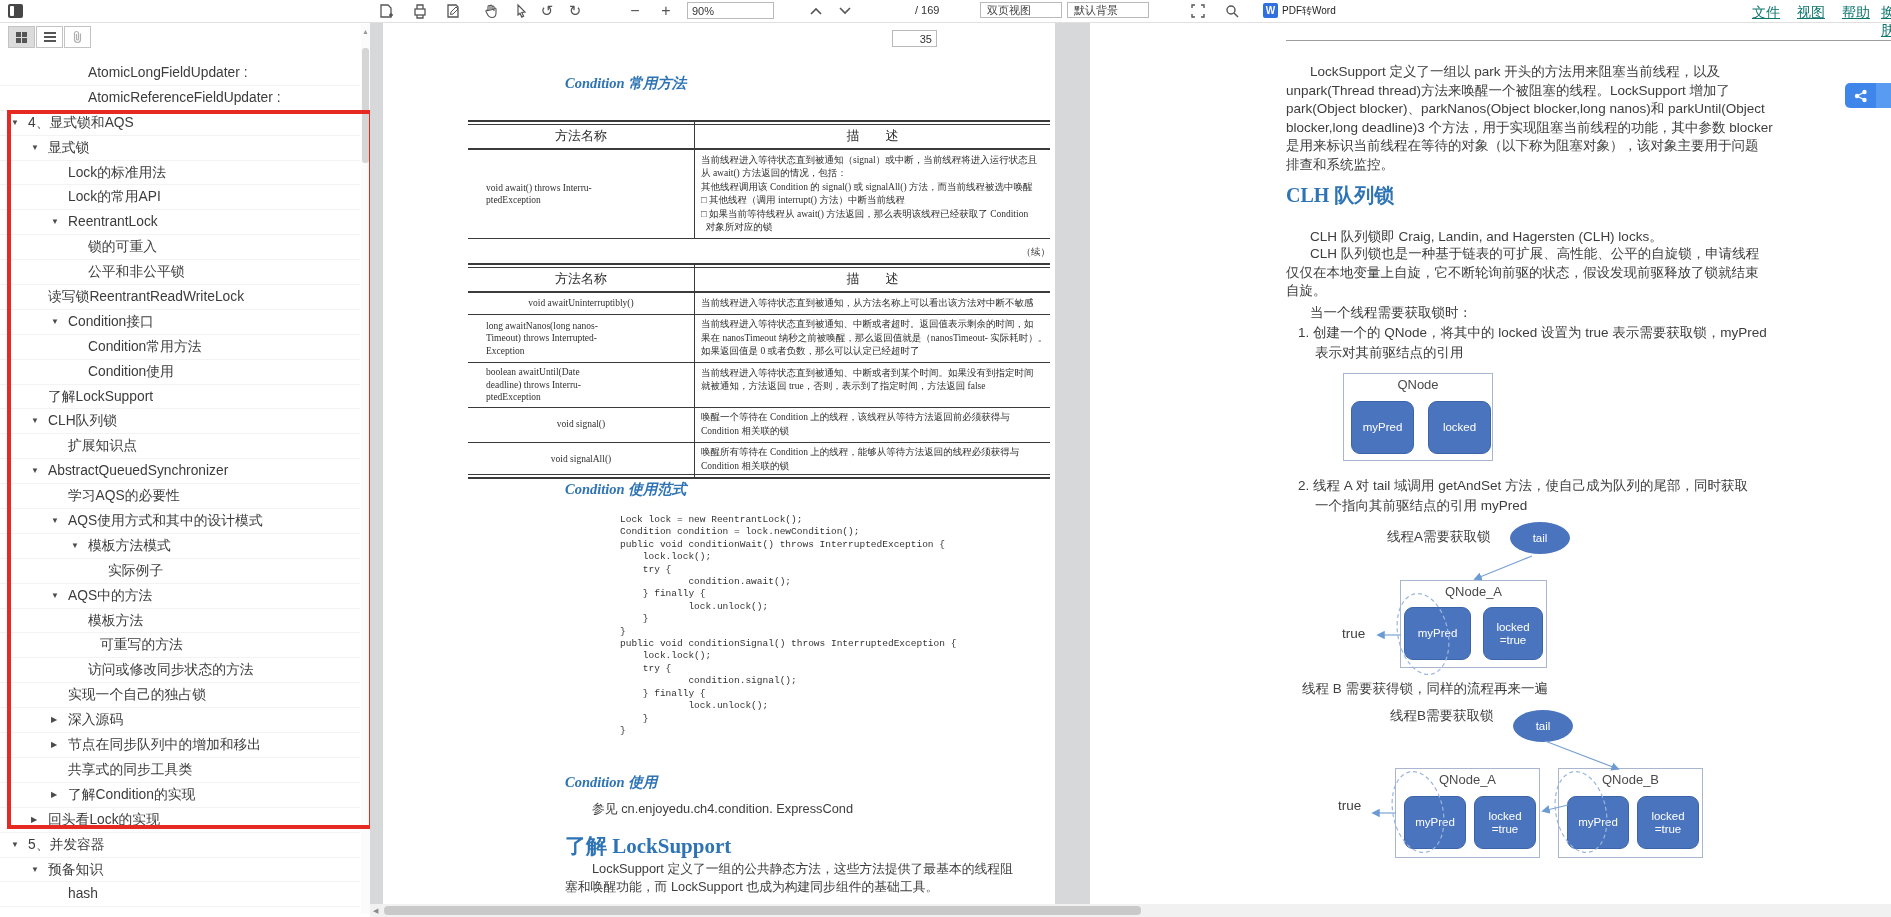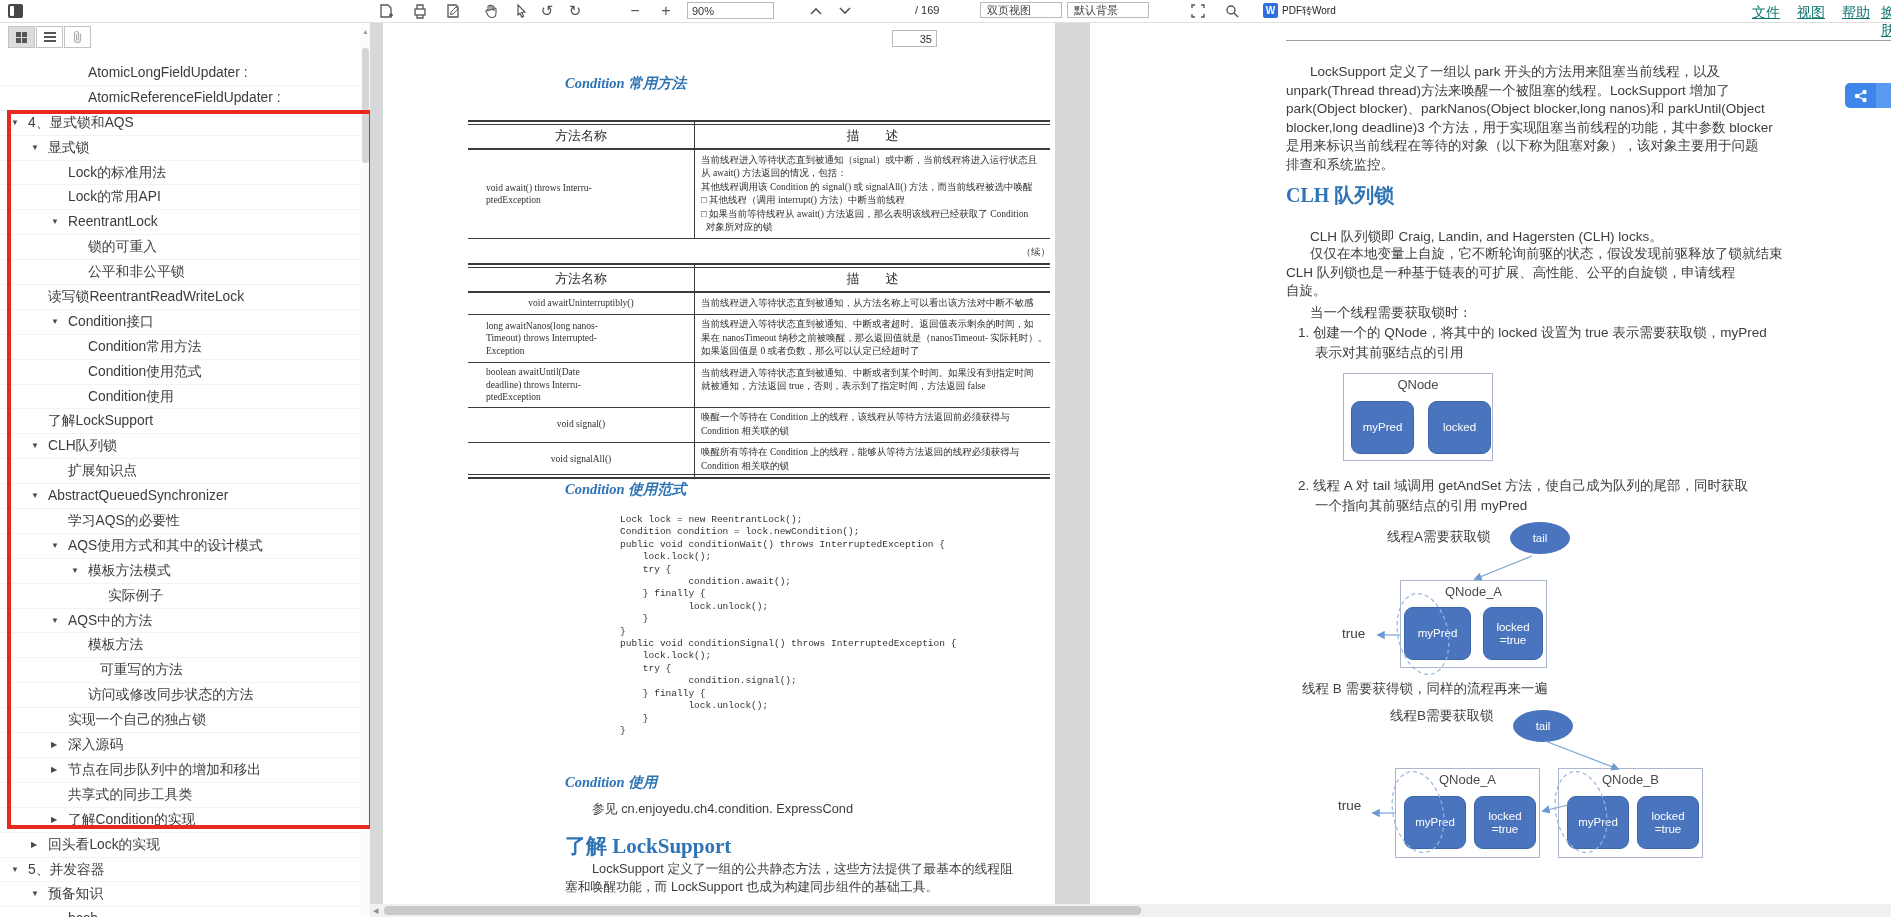--- a/index.html
+++ b/index.html
@@ -222,21 +222,20 @@
         <div class="tocrow" style="padding-left: 28px;"><span class="arr" style="left: 11px;">▼</span><span>4、显式锁和AQS</span></div>
         <div class="tocrow" style="padding-left: 48px;"><span class="arr" style="left: 31px;">▼</span><span>显式锁</span></div>
         <div class="tocrow" style="padding-left: 68px;"><span>Lock的标准用法</span></div>
         <div class="tocrow" style="padding-left: 68px;"><span>Lock的常用API</span></div>
         <div class="tocrow" style="padding-left: 68px;"><span class="arr" style="left: 51px;">▼</span><span>ReentrantLock</span></div>
         <div class="tocrow" style="padding-left: 88px;"><span>锁的可重入</span></div>
         <div class="tocrow" style="padding-left: 88px;"><span>公平和非公平锁</span></div>
         <div class="tocrow" style="padding-left: 48px;"><span>读写锁ReentrantReadWriteLock</span></div>
         <div class="tocrow" style="padding-left: 68px;"><span class="arr" style="left: 51px;">▼</span><span>Condition接口</span></div>
         <div class="tocrow" style="padding-left: 88px;"><span>Condition常用方法</span></div>
-        <div class="tocrow" style="padding-left: 88px;"><span>Condition使用范式</span></div>
         <div class="tocrow" style="padding-left: 88px;"><span>Condition使用</span></div>
         <div class="tocrow" style="padding-left: 48px;"><span>了解LockSupport</span></div>
         <div class="tocrow" style="padding-left: 48px;"><span class="arr" style="left: 31px;">▼</span><span>CLH队列锁</span></div>
         <div class="tocrow" style="padding-left: 68px;"><span>扩展知识点</span></div>
         <div class="tocrow" style="padding-left: 48px;"><span class="arr" style="left: 31px;">▼</span><span>AbstractQueuedSynchronizer</span></div>
         <div class="tocrow" style="padding-left: 68px;"><span>学习AQS的必要性</span></div>
         <div class="tocrow" style="padding-left: 68px;"><span class="arr" style="left: 51px;">▼</span><span>AQS使用方式和其中的设计模式</span></div>
         <div class="tocrow" style="padding-left: 88px;"><span class="arr" style="left: 71px;">▼</span><span>模板方法模式</span></div>
         <div class="tocrow" style="padding-left: 108px;"><span>实际例子</span></div>
         <div class="tocrow" style="padding-left: 68px;"><span class="arr" style="left: 51px;">▼</span><span>AQS中的方法</span></div>
@@ -381,22 +380,22 @@
           <div class="ln">park(Object blocker)、parkNanos(Object blocker,long nanos)和 parkUntil(Object</div>
           <div class="ln">blocker,long deadline)3 个方法，用于实现阻塞当前线程的功能，其中参数 blocker</div>
           <div class="ln">是用来标识当前线程在等待的对象（以下称为阻塞对象），该对象主要用于问题</div>
           <div class="ln">排查和系统监控。</div>
         </div>
       <div class="h-clh">CLH 队列锁</div>
       <div class="rp-par ind" style="top:206px;">
           <div class="ln">CLH 队列锁即 Craig, Landin, and Hagersten (CLH) locks。</div>
         </div>
       <div class="rp-par ind" style="top:223px;">
+          <div class="ln">CLH 队列锁也是一种基于链表的可扩展、高性能、公平的自旋锁，申请线程</div>
           <div class="ln">仅仅在本地变量上自旋，它不断轮询前驱的状态，假设发现前驱释放了锁就结束</div>
-          <div class="ln">CLH 队列锁也是一种基于链表的可扩展、高性能、公平的自旋锁，申请线程</div>
           <div class="ln">自旋。</div>
         </div>
       <div class="rp-par ind" style="top:282px;">
           <div class="ln">当一个线程需要获取锁时：</div>
         </div>
       <div class="rp-list" style="top:301px;">
           <div class="ln">1. 创建一个的 QNode，将其中的 locked 设置为 true 表示需要获取锁，myPred</div>
           <div class="ln">表示对其前驱结点的引用</div>
         </div>
 

